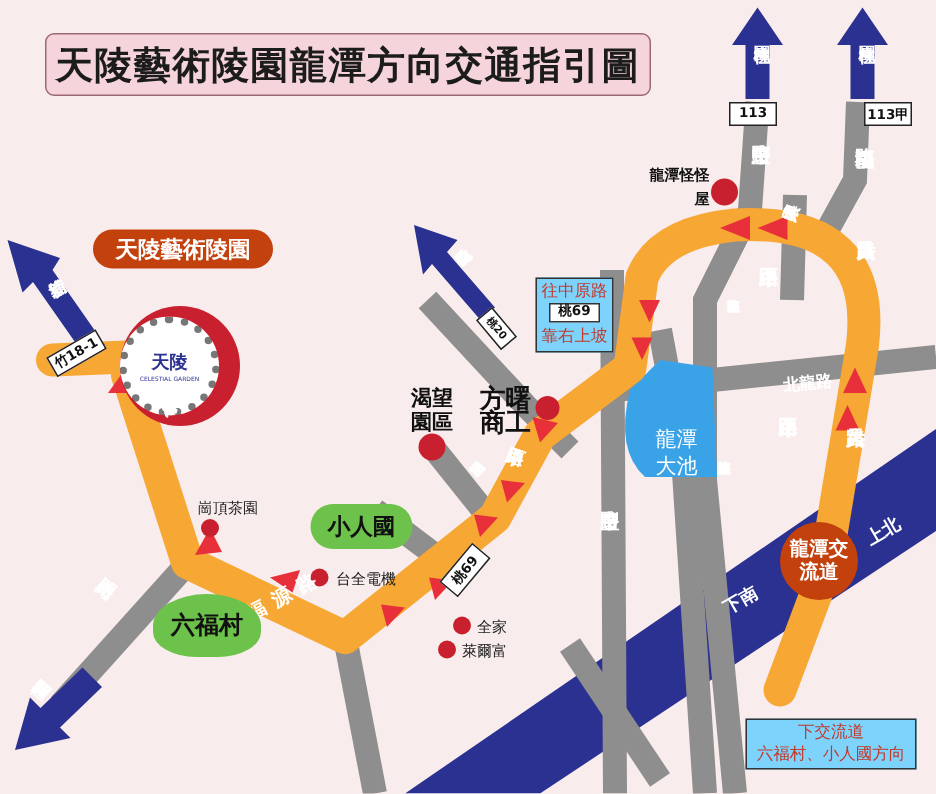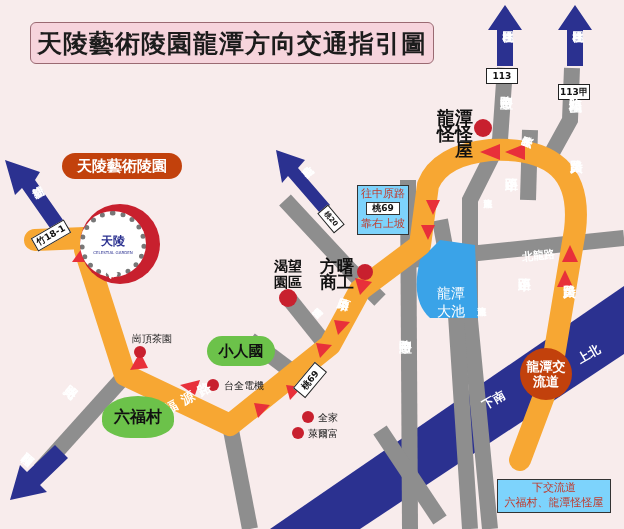--- a/index.html
+++ b/index.html
@@ -91,21 +91,21 @@
 
 <div class="ctag" style="left:62px;top:153px;width:120px;height:26px;border-radius:13px;font-size:15px;">天陵藝術陵園</div>
 <div style="position:absolute;left:80px;top:204px;width:80px;height:80px;border-radius:50%;background:#c8202e;display:flex;align-items:center;">
   <div style="width:66px;height:66px;border-radius:50%;background:#fff;border:5px dotted #777;box-sizing:border-box;display:flex;flex-direction:column;align-items:center;justify-content:center;">
     <span style="color:#2b3190;font-size:12px;font-weight:bold;font-family:'DejaVu Serif',serif;">天陵</span>
     <span style="color:#2b3190;font-size:4px;">CELESTIAL GARDEN</span>
   </div>
 </div>
 
 <div class="tag" style="left:486px;top:68px;width:30px;height:14px;">113</div>
-<div class="tag" style="left:558px;top:68px;width:30px;height:14px;margin-top:16px;">113甲</div>
+<div class="tag" style="left:576px;top:68px;width:30px;height:14px;">113甲</div>
 <div class="tag" style="left:32px;top:228px;width:36px;height:13px;transform:rotate(-30deg);">竹18-1</div>
 <div class="tag" style="left:318px;top:212px;width:24px;height:12px;transform:rotate(50deg);font-size:7px;">桃20</div>
 <div class="tag" style="left:293px;top:372px;width:32px;height:14px;transform:rotate(-50deg);">桃69</div>
 
 <div class="vt" style="left:499px;top:22px;font-size:11px;">往桃園</div>
 <div class="vt" style="left:569px;top:22px;font-size:11px;">往桃園</div>
 <div class="vt" style="left:22px;top:180px;font-size:11px;transform:rotate(-30deg);">往新埔</div>
 <div class="vt" style="left:28px;top:448px;font-size:11px;transform:rotate(40deg);">往關西</div>
 <div class="vt" style="left:292px;top:162px;font-size:10px;transform:rotate(-40deg);">往乳姑山</div>
 
@@ -119,21 +119,21 @@
 <div style="position:absolute;left:522px;top:248px;color:#fff;font-size:11px;font-weight:bold;transform:rotate(-6deg);">北龍路</div>
 <div class="vt" style="left:567px;top:150px;font-size:13px;">大昌路</div>
 <div class="vt" style="left:560px;top:275px;font-size:13px;">大昌路</div>
 <div class="vt" style="left:340px;top:290px;font-size:12px;transform:rotate(20deg);">中原路</div>
 <div style="position:absolute;left:162px;top:388px;color:#fff;font-size:13px;font-weight:bold;letter-spacing:6px;transform:rotate(-28deg);">福源路</div>
 <div class="vt" style="left:72px;top:380px;font-size:12px;transform:rotate(40deg);">光明路</div>
 <div class="vt" style="left:100px;top:262px;font-size:9px;transform:rotate(-25deg);">水汴頭高原道路</div>
 <div class="vt" style="left:302px;top:305px;font-size:9px;transform:rotate(-45deg);">渴望路</div>
 <div class="vt" style="left:505px;top:138px;font-size:11px;transform:rotate(-70deg);">中興路</div>
 
-<div class="lbl" style="left:425px;top:110px;width:48px;text-align:right;font-size:18px;">
+<div class="lbl" style="left:425px;top:110px;width:48px;text-align:right;font-size:10px;">
   <span>龍潭怪怪屋</span>
 </div>
 <div class="lbl" style="left:320px;top:258px;width:34px;font-size:17px;">方曙商工</div>
 <div class="lbl" style="left:274px;top:258px;width:34px;font-size:14px;">渴望園區</div>
 <div class="small-lbl" style="left:132px;top:332px;">崗頂茶園</div>
 <div class="small-lbl" style="left:224px;top:379px;">台全電機</div>
 <div class="small-lbl" style="left:318px;top:411px;">全家</div>
 <div class="small-lbl" style="left:308px;top:427px;">萊爾富</div>
 <div style="position:absolute;left:436px;top:284px;width:30px;color:#fff;font-size:14px;line-height:18px;text-align:center;">龍潭大池</div>
 
@@ -146,14 +146,14 @@
 <div style="position:absolute;left:577px;top:346px;color:#fff;font-size:12px;font-weight:bold;transform:rotate(-30deg);">上北</div>
 <div style="position:absolute;left:482px;top:392px;color:#fff;font-size:12px;font-weight:bold;transform:rotate(-30deg);">下南</div>
 
 <div class="sign-box" style="left:357px;top:185px;width:50px;height:48px;">
   <div>往中原路</div>
   <div style="background:#fff;color:#111;border:1px solid #333;margin:1px 8px;font-size:9px;line-height:11px;font-weight:bold;">桃69</div>
   <div>靠右上坡</div>
 </div>
 <div class="sign-box" style="left:497px;top:479px;width:112px;height:32px;">
   <div>下交流道</div>
-  <div>六福村、龍潭怪怪屋</div>
+  <div>六福村、小人國方向</div>
 </div>
 
 </body></html>

